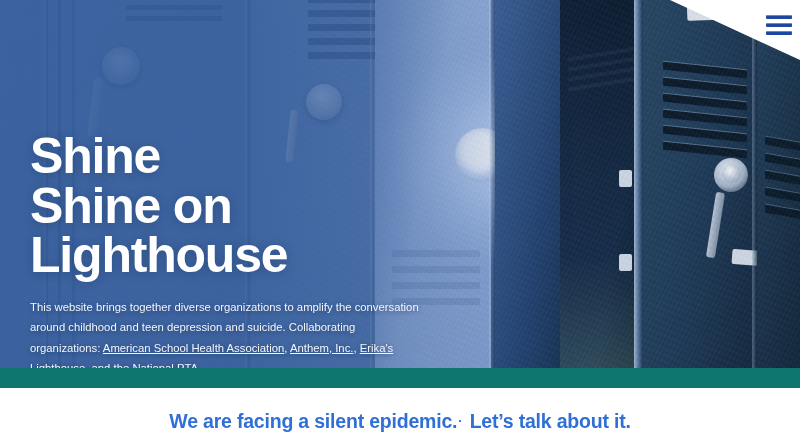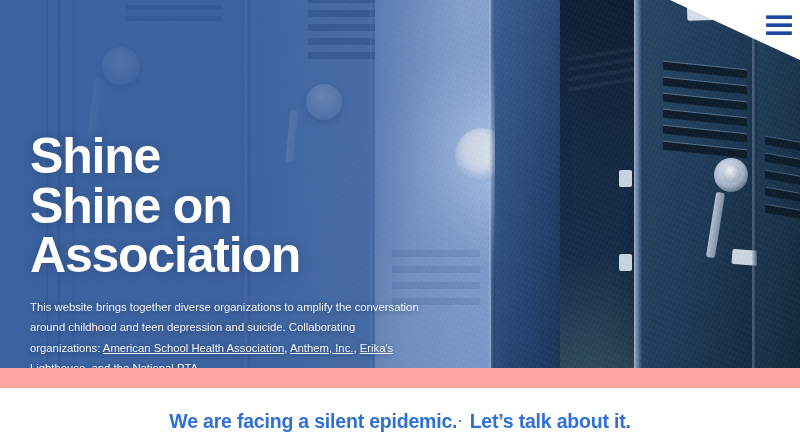--- a/index.html
+++ b/index.html
@@ -2,21 +2,21 @@
 <html><head>
 <meta charset="utf-8">
 <style>
   * { margin:0; padding:0; box-sizing:border-box; }
   html, body { width:800px; height:434px; }
   body {
     font-family: "Liberation Sans", sans-serif;
     background:#ffffff;
     overflow:hidden;
   }
-  .page { position:relative; width:800px; height:434px; background:#fca5a5;border-radius:19px; }
+  .page { position:relative; width:800px; height:434px; background:#0f766e;border-radius:19px; }
 
   
   .hero {
     position:absolute; left:0; top:0; width:800px; height:368px;
     overflow:hidden; background:#2a4a7f;
   }
   .hero-photo { position:absolute; inset:0; }
 
   
   .bg-base {
@@ -228,21 +228,21 @@
 
     <div class="hero-tint"></div>
 
     <div class="corner-wedge"></div>
     <div class="corner-wedge2"></div>
 
     <div class="hero-copy">
       <h1 class="headline">
         <span>Shine</span>
         <span>Shine on</span>
-        <span>Association</span>
+        <span>Lighthouse</span>
       </h1>
       <p class="lede"><span>This website brings together diverse organizations to amplify the conversation around childhood and teen depression and suicide. Collaborating organizations: </span><a href="#">American School Health Association</a><span>, </span><a href="#">Anthem, Inc.</a><span>, </span><a href="#">Erika's Lighthouse</a><span>, and the </span><a href="#">National PTA</a><span>.</span></p>
     </div>
   </div>
 
   <div class="menu-btn">
     <span></span>
     <span></span>
     <span></span>
   </div>

